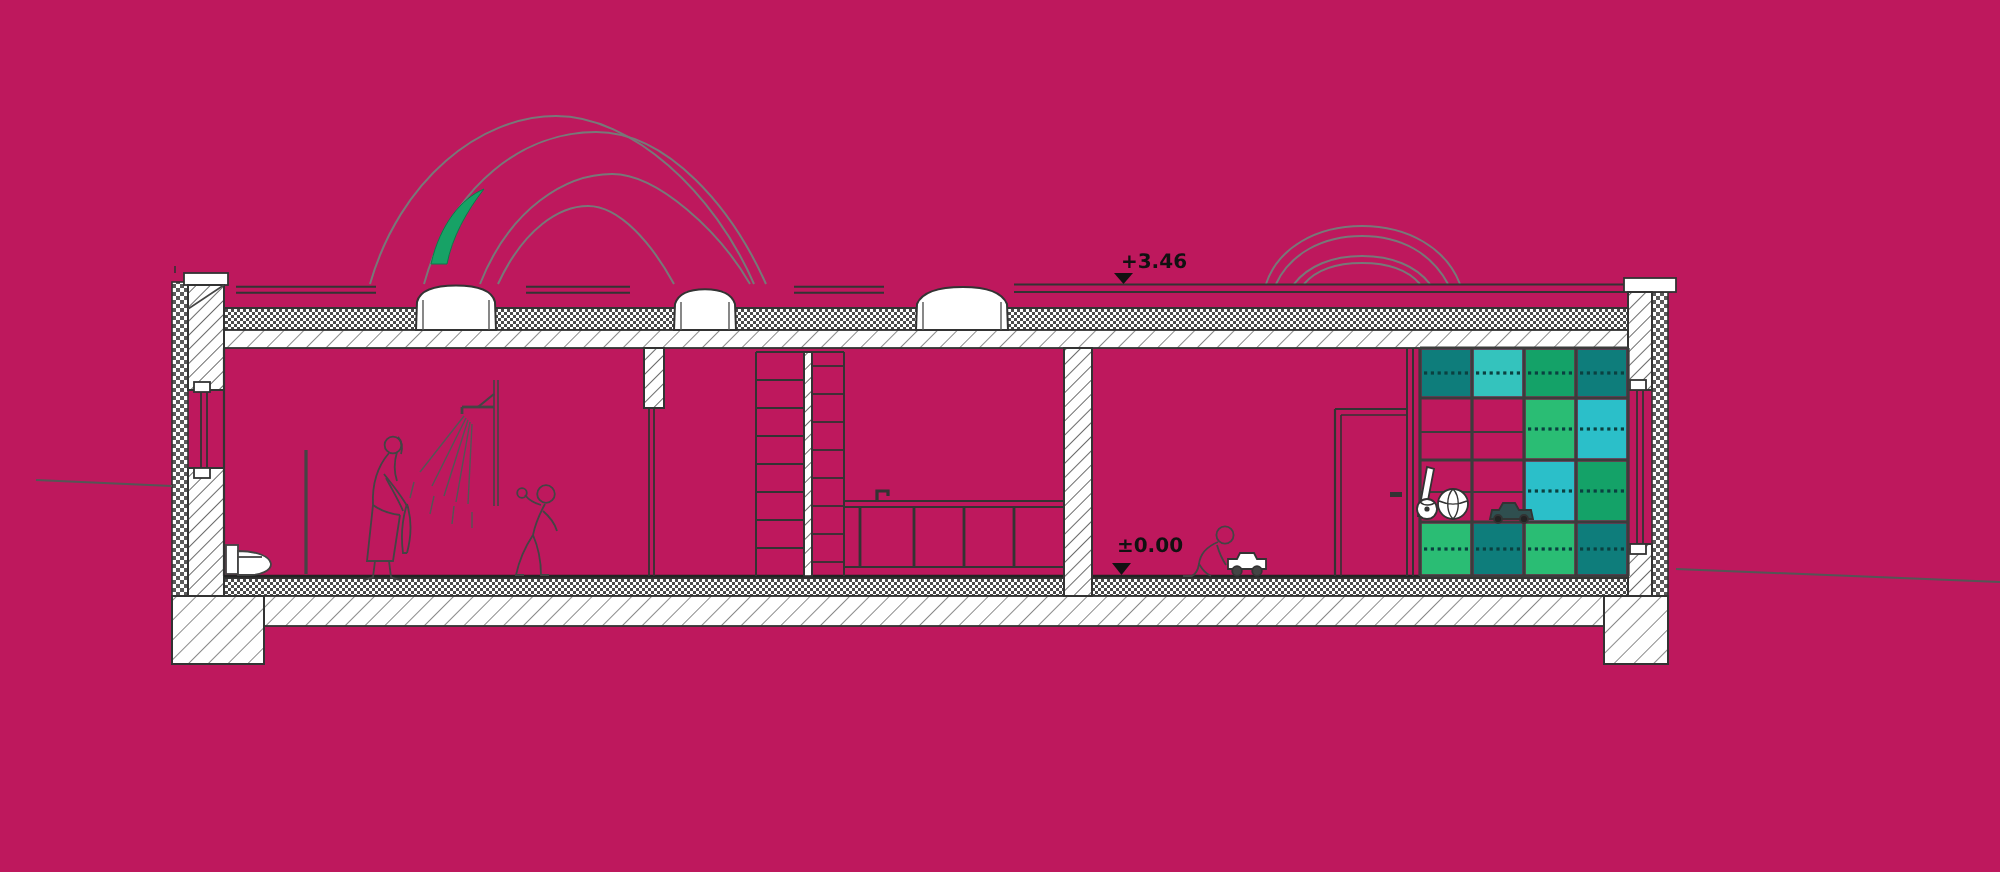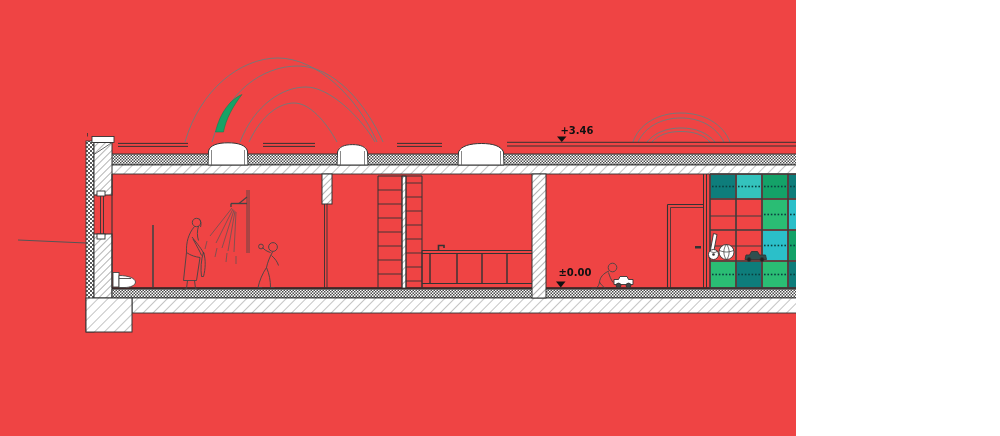--- a/index.html
+++ b/index.html
@@ -1,16 +1,16 @@
 <!DOCTYPE html>
 <html><head>
 <meta charset="utf-8">
 <style>
   html,body{margin:0;padding:0;background:#ffffff;}
-  .canvas{position:relative;width:796px;height:436px;background:#ef4444;overflow:hidden;
+  .canvas{position:relative;width:1000px;height:436px;background:#be185d;overflow:hidden;
           font-family:"DejaVu Sans","Liberation Sans",sans-serif;}
   svg{position:absolute;left:0;top:0;}
   text.lvl{font-family:"DejaVu Sans","Liberation Sans",sans-serif;font-size:10px;font-weight:700;fill:#111;}
 </style>
 </head>
 <body>
 
 <div class="canvas">
 <svg width="1000" height="436" viewBox="0 0 1000 436">
   <defs>

